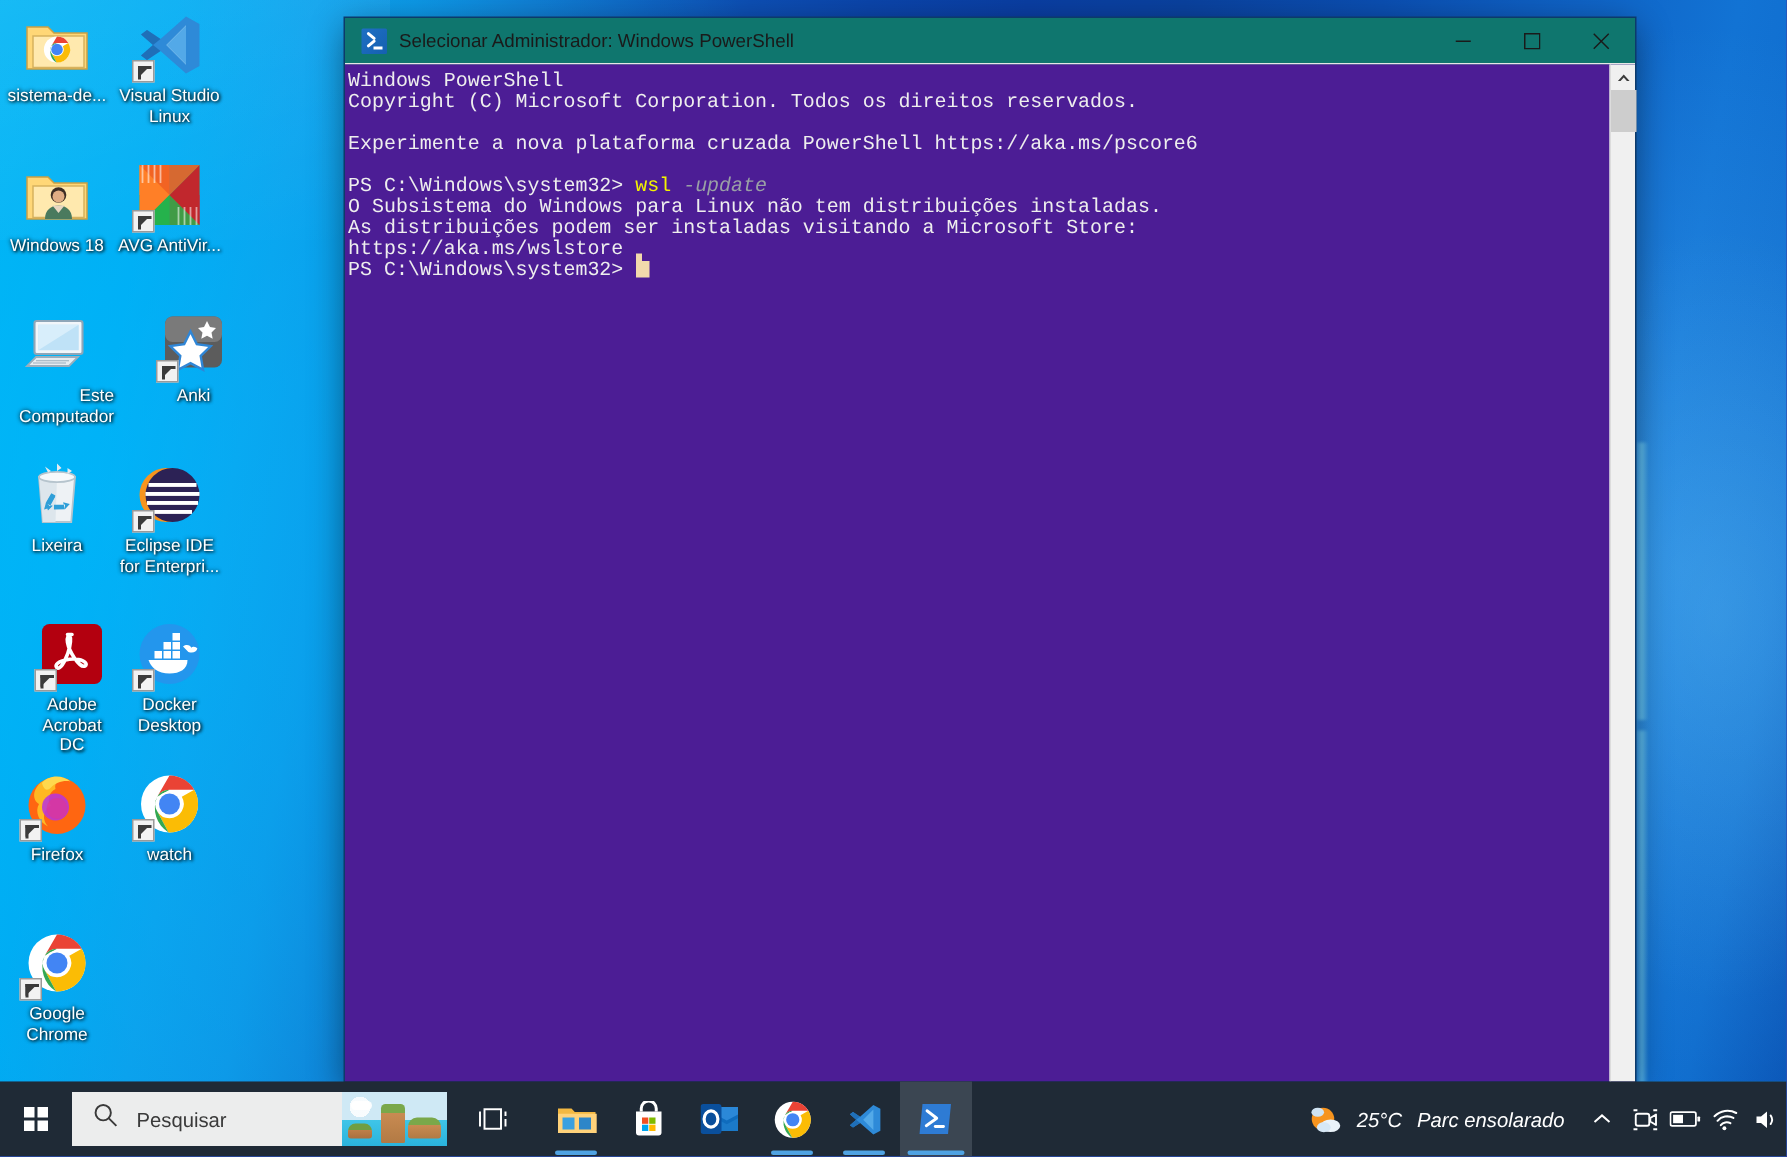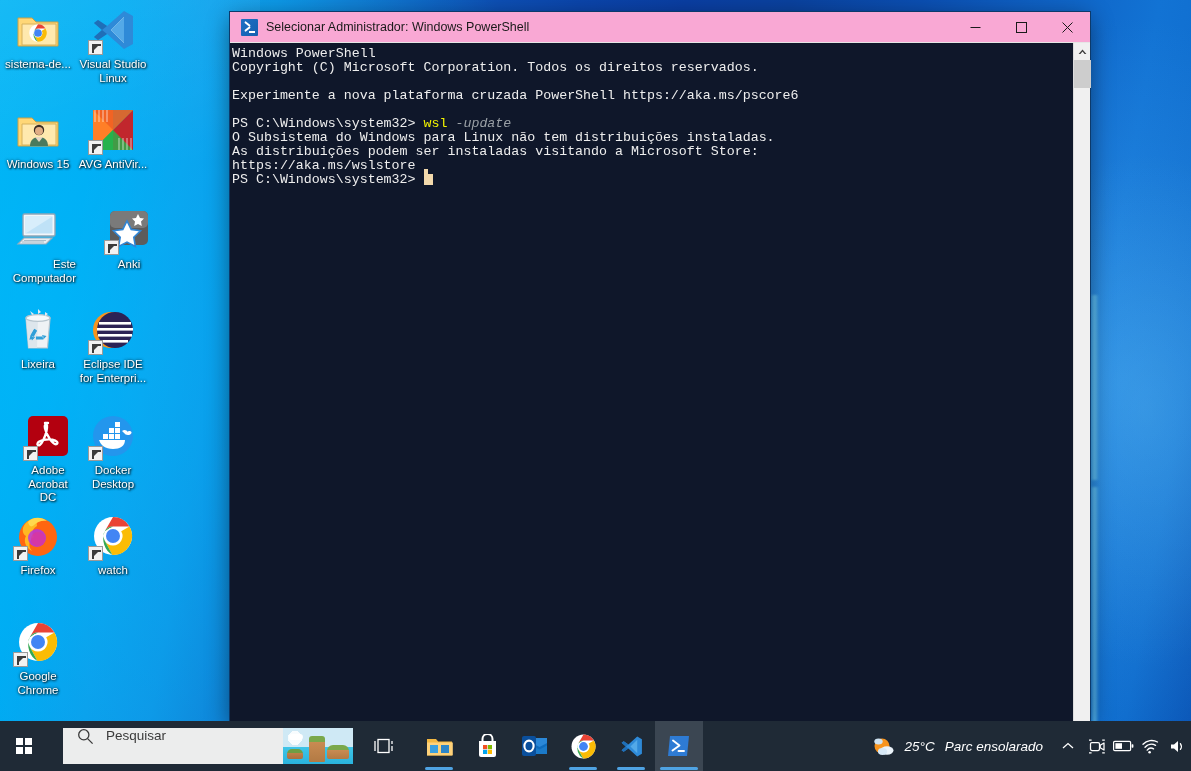--- a/index.html
+++ b/index.html
@@ -82,21 +82,21 @@
     border-left:2px solid #3b3b3b; border-top:2px solid #3b3b3b;
   }
 
   
   #ps-window {
     position:absolute; left:230px; top:12px; width:860px; height:709px;
     background:#012456;
     box-shadow:0 0 0 1px #0c3a6b, 0 6px 22px rgba(0,0,0,.45);
   }
   #ps-titlebar {
-    height:31px; background:#f9a8d4; display:flex; align-items:center;
+    height:31px; background:#0f766e; display:flex; align-items:center;
     border-bottom:1px solid #e6e6e6;
   }
   #ps-title-icon {
     width:17px; height:17px; margin-left:11px; margin-right:8px;
     background:linear-gradient(135deg,#1e6fc4,#1560b0);
     border-radius:1px; position:relative; flex:0 0 auto;
   }
   #ps-title-icon::before {
     content:""; position:absolute; left:3px; top:4px; width:7px; height:2px;
     background:#fff; transform:rotate(40deg); border-radius:1px;
@@ -113,21 +113,21 @@
     white-space:nowrap; flex:1 1 auto;
   }
   .wbtn {
     width:46px; height:30px; display:flex; align-items:center; justify-content:center;
     flex:0 0 auto; color:#1a1a1a;
   }
   .wbtn svg { display:block; }
 
   #ps-body {
     position:relative; height:678px; display:flex;
-    background:#0f172a;
+    background:#4c1d95;
   }
   #ps-console {
     flex:1 1 auto; padding:4px 0 0 2px; overflow:hidden;
     font-family:"Liberation Mono","DejaVu Sans Mono", monospace;
     font-size:13.3px; line-height:14px;
     color:#eeeeee; white-space:pre;
   }
   #ps-console .line { height:14px; }
   .c-yellow { color:#f3f300; }
   .c-dim    { color:#9aa0a6;font-style:italic; }
@@ -166,22 +166,22 @@
   .winlogo { width:17px; height:17px; position:relative; }
   .winlogo span {
     position:absolute; width:7.5px; height:7.5px; background:#ffffff;
   }
   .winlogo span:nth-child(1){ left:0; top:0; }
   .winlogo span:nth-child(2){ left:9px; top:0; }
   .winlogo span:nth-child(3){ left:0; top:9px; }
   .winlogo span:nth-child(4){ left:9px; top:9px; }
 
   #search-box {
-    width:290px; height:36px; background:#eceded; margin-left:15px;
-    display:flex; position:relative; overflow:hidden;
+    width:250px; height:36px; background:#eceded; margin-left:0px;
+    display:flex; align-items:center; position:relative; overflow:hidden;
     flex:0 0 auto;
   }
   #search-icon { margin-left:14px; margin-right:12px; flex:0 0 auto; }
   #search-placeholder {
     font-size:13.5px; color:#3a3a3a; font-family:"Liberation Sans", sans-serif;
     flex:1 1 auto;
   }
   #search-bing-thumb {
     position:absolute; right:0; top:0; width:70px; height:36px;
     background:
@@ -274,21 +274,21 @@
       <div class="glyphbox">
         <svg width="48" height="48" viewBox="0 0 48 48">
           <path d="M4 12 h14 l4 4 h22 v24 H4 Z" fill="#ffd777" stroke="#caa044" stroke-width="1"></path>
           <path d="M8 18 h34 v21 H8 Z" fill="#ffe9ae" stroke="#d7b25e" stroke-width="1"></path>
           <circle cx="25" cy="24" r="5.2" fill="#3c2d24"></circle>
           <circle cx="25" cy="25" r="4" fill="#e0ad84"></circle>
           <path d="M16 40 c0-6 4-9 9-9 s9 3 9 9 z" fill="#4a7a5e"></path>
           <path d="M21 31 l4 5 l4-5 z" fill="#e8d7c2"></path>
         </svg>
       </div>
-      <div class="lbl">Windows 15</div>
+      <div class="lbl">Windows 18</div>
     </div>
 
     <div class="dicon" style="left:75px; top:106px;">
       <div class="glyphbox">
         <svg width="48" height="48" viewBox="0 0 48 48">
           <path d="M4 4 h20 v20 h-20 Z" fill="#f7941e"></path>
           <path d="M24 4 h20 v20 h-20 Z" fill="#3cb878"></path>
           <path d="M4 24 h20 v20 h-20 Z" fill="#39b54a"></path>
           <path d="M24 24 h20 v20 h-20 Z" fill="#ed1c24"></path>
           <path d="M4 4 L24 24 L4 44 Z" fill="#ff7f27"></path>

